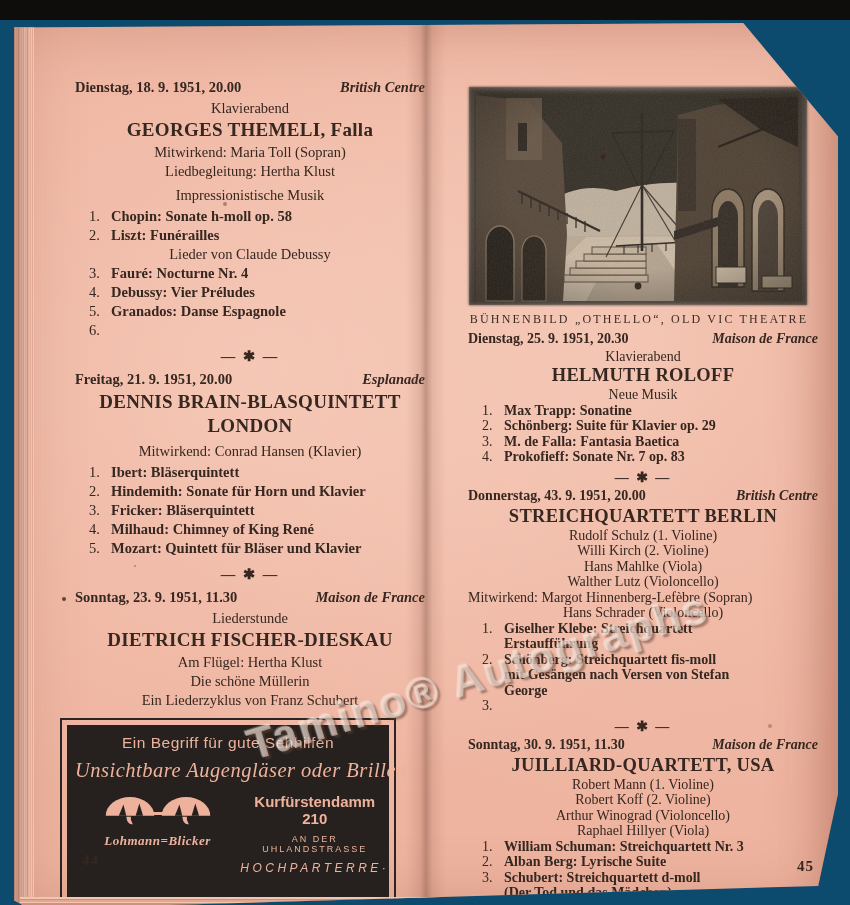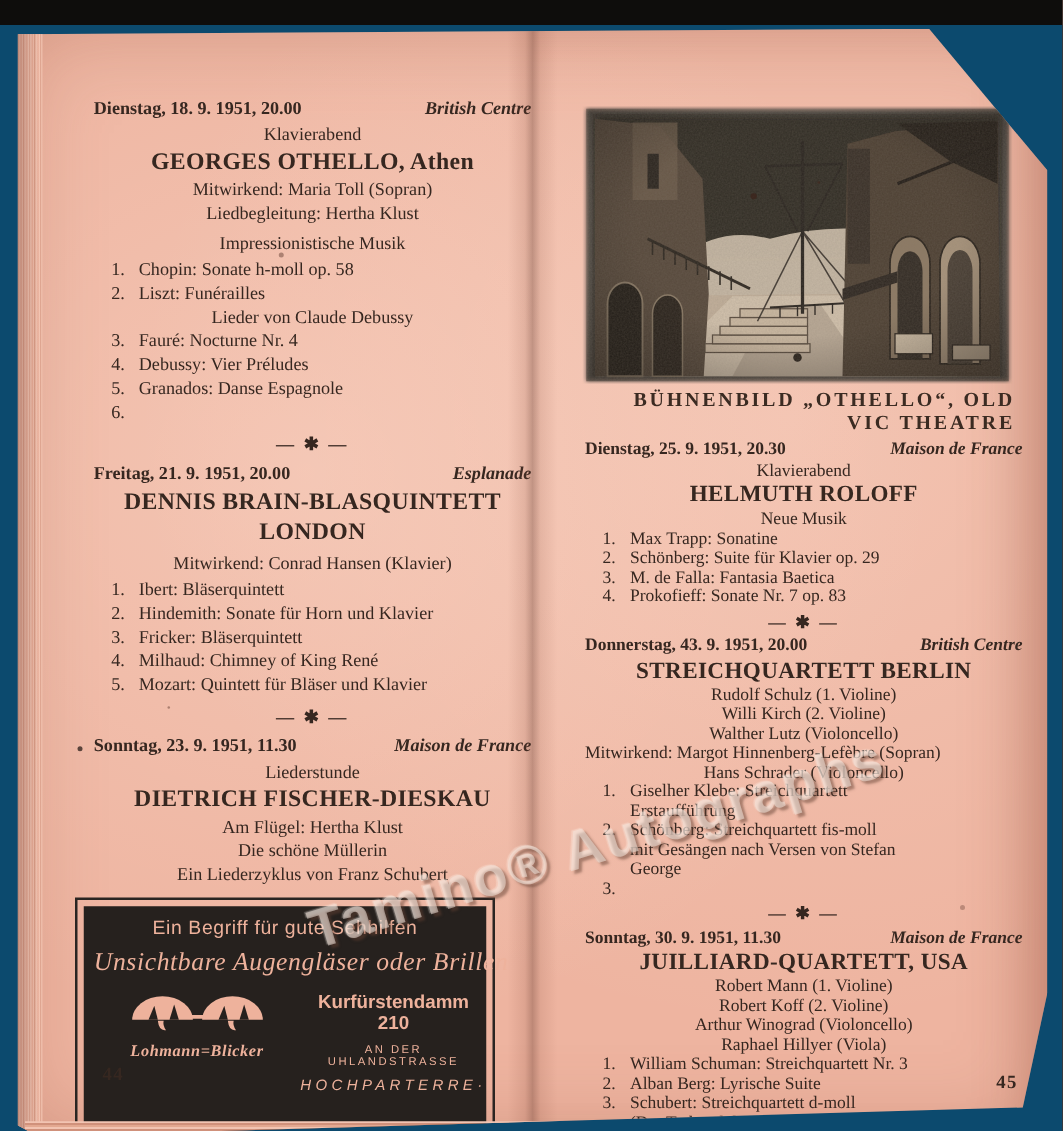--- a/index.html
+++ b/index.html
@@ -31,30 +31,30 @@
   .event{margin-bottom:2px;}
   .line{min-height:1em;}
   .date-line{display:flex;justify-content:space-between;font-weight:700;margin-bottom:2px;}
   .date-line .venue{font-style:italic;}
   .title{text-align:center;font-weight:700;font-size:19px;letter-spacing:0.3px;line-height:22px;margin:1px 0 2px;}
   .page-right .title{font-size:18.5px;line-height:20px;}
   .center{text-align:center;}
   .center.gap{margin-top:5px;margin-bottom:2px;}
   .item{display:flex;padding-left:14px;}
   .item .num{flex:0 0 22px;}
-  .item .itxt{flex:1;}
+  .item .itxt{flex:1;font-weight:bold;}
   .sep{text-align:center;font-weight:700;margin:7px 0 4px;letter-spacing:2px;}
   .page-right .sep{margin:5px 0 3px;}
   .pagenum{position:absolute;font-size:15px;font-weight:600;letter-spacing:1px;}
   .pn-left{left:68px;bottom:40px;}
   .pn-right{right:24px;bottom:34px;}
   
   .figure{width:346px;margin:0 0 4px -2px;}
   .stage-svg{display:block;width:344px;height:222px;}
-  .figcaption{text-align:right;font-size:16px;font-weight:700;letter-spacing:2.2px;margin-top:5px;color:#3b2b22;}
+  .figcaption{text-align:center;font-size:12px;font-weight:400;letter-spacing:2.2px;margin-top:5px;color:#3b2b22;}
   
   .ad{width:336px;height:220px;margin:8px 0 0 -15px;border:2px solid #2a2522;
       box-sizing:border-box;padding:5px;background:transparent;}
   .ad-inner{background:#26211e;width:100%;height:100%;box-sizing:border-box;color:#eeb29c;
       text-align:center;padding:9px 8px 6px;}
   .ad-line1{font-family:"Liberation Sans","DejaVu Sans",sans-serif;font-size:15.5px;letter-spacing:0.5px;}
   .ad-line2{font-style:italic;font-size:20.5px;letter-spacing:0.5px;margin-top:7px;white-space:nowrap;}
   .ad-bottom{display:flex;margin-top:9px;text-align:center;}
   .ad-col-l{flex:0 0 54%;}
   .ad-col-r{flex:1;padding-top:2px;}
@@ -83,21 +83,21 @@
   <div class="booklet">
 
     <div class="page page-left">
       <div class="content">
           <div class="event">
             <div class="line date-line">
               <div class="date-text">Dienstag, 18. 9. 1951, 20.00</div>
               <div class="venue">British Centre</div>
             </div>
             <div class="line center">Klavierabend</div>
-            <div class="line title">GEORGES OTHELLO, Athen</div>
+            <div class="line title">GEORGES THEMELI, Falla</div>
             <div class="line center">Mitwirkend: Maria Toll (Sopran)</div>
             <div class="line center">Liedbegleitung: Hertha Klust</div>
             <div class="line center gap">Impressionistische Musik</div>
             <div class="line item">
               <div class="num">1.</div>
               <div class="itxt">Chopin: Sonate h-moll op. 58</div>
             </div>
             <div class="line item">
               <div class="num">2.</div>
               <div class="itxt">Liszt: Funérailles</div>
@@ -288,20 +288,21 @@
             <div class="line sep">— ✱ —</div>
           </div>
           <div class="event">
             <div class="line date-line">
               <div class="date-text">Donnerstag, 43. 9. 1951, 20.00</div>
               <div class="venue">British Centre</div>
             </div>
             <div class="line title">STREICHQUARTETT BERLIN</div>
             <div class="line center">Rudolf Schulz (1. Violine)</div>
             <div class="line center">Willi Kirch (2. Violine)</div>
+            <div class="line center">Hans Mahlke (Viola)</div>
             <div class="line center">Walther Lutz (Violoncello)</div>
             <div class="line left">Mitwirkend: Margot Hinnenberg-Lefèbre (Sopran)</div>
             <div class="line center">Hans Schrader (Violoncello)</div>
             <div class="line item">
               <div class="num">1.</div>
               <div class="itxt">Giselher Klebe: Streichquartett<div class="contline">Erstaufführung</div></div>
             </div>
             <div class="line item">
               <div class="num">2.</div>
               <div class="itxt">Schönberg: Streichquartett fis-moll<div class="contline">mit Gesängen nach Versen von Stefan</div><div class="contline">George</div></div>

